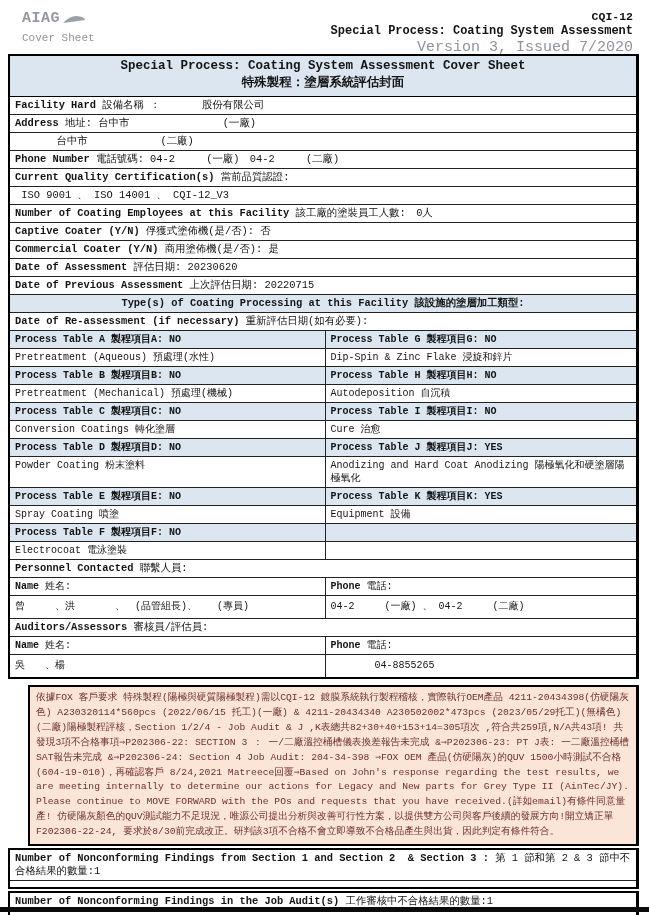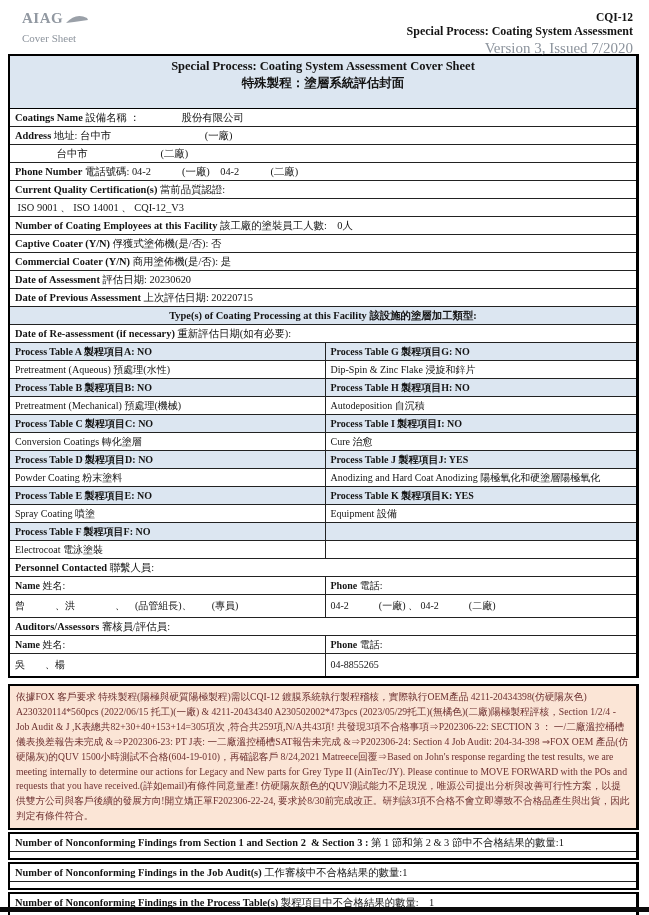--- a/index.html
+++ b/index.html
@@ -1,49 +1,49 @@
 <!DOCTYPE html>
 <html style="--section-bg: #dce6f1; --note-bg: #fbe5d6; --note-text: #6d3030;"><head>
 <meta charset="utf-8">
 <style>
   html,body{margin:0;padding:0;background:#fff;}
   .page{position:relative;width:649px;height:915px;overflow:hidden;background:#fff;
         box-sizing:border-box;padding:8px 10px 0 8px;
-        font-family:Liberation Serif, serif;color:#141414;}
+        font-family:Liberation Mono, monospace;color:#141414;}
   
   .hdr{display:flex;justify-content:space-between;align-items:flex-start;
        padding:2px 6px 5px 14px;height:46px;box-sizing:border-box;}
   .logo{display:flex;align-items:center;gap:2px;}
   .logo-text{font-weight:bold;font-size:15px;color:#9299a2;letter-spacing:.5px;}
   .sheet-label{font-size:11px;color:#8d949d;margin-top:5px;}
   .hdr-right{text-align:right;line-height:1.25;}
   .doc-code{font-weight:bold;font-size:11.5px;}
   .doc-title{font-weight:bold;font-size:12px;}
   .doc-version{font-size:15px;color:#8d949d;}
   
   .form{border:2px solid #000;border-right-width:3px;}
   .title-row{background:var(--section-bg,#dce6f1);text-align:center;
-             padding:3px 0 16px;border-bottom:1px solid #000;}
+             padding:3px 0 5px;border-bottom:1px solid #000;}
   .t-en{font-weight:bold;font-size:12.5px;}
   .t-zh{font-weight:bold;font-size:12.5px;margin-top:1px;}
   .row{border-bottom:1px solid #222;padding:2px 5px;font-size:10.4px;
        line-height:13px;min-height:13px;white-space:pre-wrap;}
-  .form > :last-child{border-bottom:none;}
+  .form > :last-child{border-bottom:none;gap:44px;}
   .lbl{font-weight:bold;}
   .sec-hd{background:var(--section-bg,#dce6f1);font-weight:bold;text-align:center;}
   .prow{display:flex;border-bottom:1px solid #222;}
   .pcell{flex:0 0 50.4%;box-sizing:border-box;padding:2px 5px;font-size:10px;
          line-height:13px;min-height:17px;border-right:1px solid #222;white-space:pre-wrap;}
   .pcell.pr{flex:1 1 auto;border-right:none;}
   .pt-head .pcell{background:var(--section-bg,#dce6f1);font-weight:bold;}
   .tall .pcell{min-height:22px;padding-top:4px;}
   
   .note{border:2px solid #000;border-right-width:3px;margin-top:6px;
         background:var(--note-bg,#fbe5d6);color:var(--note-text,#6d3030);
-        font-size:9.7px;line-height:14.9px;padding:4px 6px;}
+        font-size:9.7px;line-height:14.9px;padding:4px 6px;margin-left:20px;}
   
   .ncbox{border:2px solid #000;border-right-width:3px;margin-top:2px;}
   .ncbox .row.nc{border-bottom:1px solid #222;}
   .row.empty{min-height:6px;border-bottom:none;padding:0;}
   .bottom-rule{position:absolute;left:0;right:0;bottom:3px;height:5px;background:#0b0b0b;}
 </style>
 </head>
 <body>
 
 <div class="page">
@@ -64,21 +64,21 @@
       <div class="doc-version">Version 3, Issued 7/2020</div>
     </div>
   </div>
 
   <div class="form">
     <div class="title-row">
       <div class="t-en">Special Process: Coating System Assessment Cover Sheet</div>
       <div class="t-zh">特殊製程：塗層系統評估封面</div>
     </div>
 
-    <div class="row"><span class="lbl">Coatings Name</span><span> 設備名稱 ：　　　　股份有限公司</span></div>
+    <div class="row"><span class="lbl">Facility Hard</span><span> 設備名稱 ：　　　　股份有限公司</span></div>
     <div class="row"><span class="lbl">Address</span><span> 地址: 台中市　　　　　　　　　(一廠)</span></div>
     <div class="row"><span class="lbl"></span><span>　　　　台中市　　　　　　　(二廠)</span></div>
     <div class="row"><span class="lbl">Phone Number</span><span> 電話號碼: 04-2　　　(一廠)　04-2　　　(二廠)</span></div>
     <div class="row"><span class="lbl">Current Quality Certification(s)</span><span> 當前品質認證:</span></div>
     <div class="row"><span class="lbl"></span><span> ISO 9001 、 ISO 14001 、 CQI-12_V3</span></div>
     <div class="row"><span class="lbl">Number of Coating Employees at this Facility</span><span> 該工廠的塗裝員工人數:　0人</span></div>
     <div class="row"><span class="lbl">Captive Coater (Y/N)</span><span> 俘獲式塗佈機(是/否): 否</span></div>
     <div class="row"><span class="lbl">Commercial Coater (Y/N)</span><span> 商用塗佈機(是/否): 是</span></div>
     <div class="row"><span class="lbl">Date of Assessment</span><span> 評估日期: 20230620</span></div>
     <div class="row"><span class="lbl">Date of Previous Assessment</span><span> 上次評估日期: 20220715</span></div>

